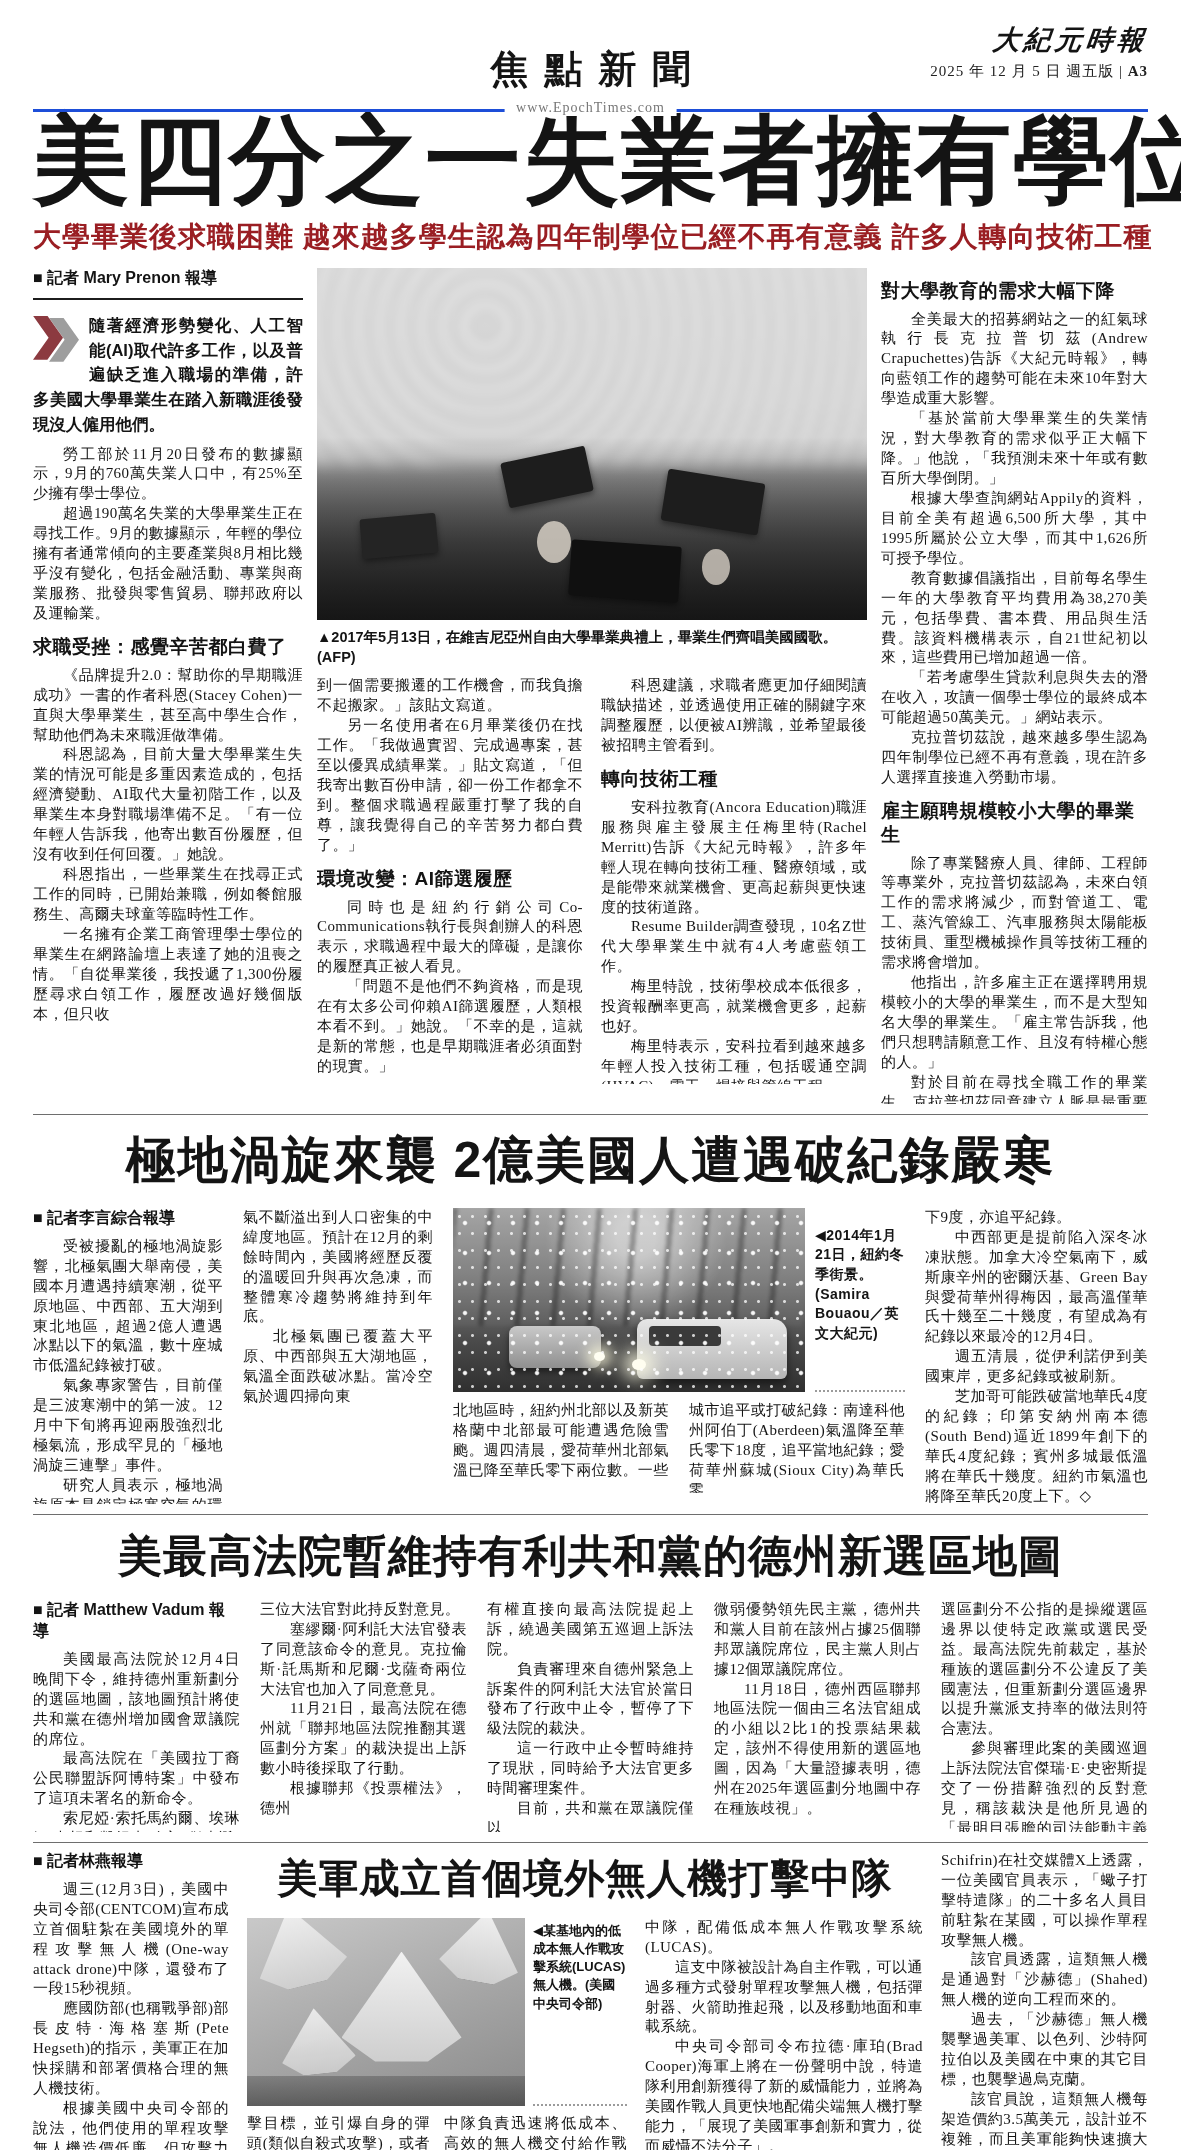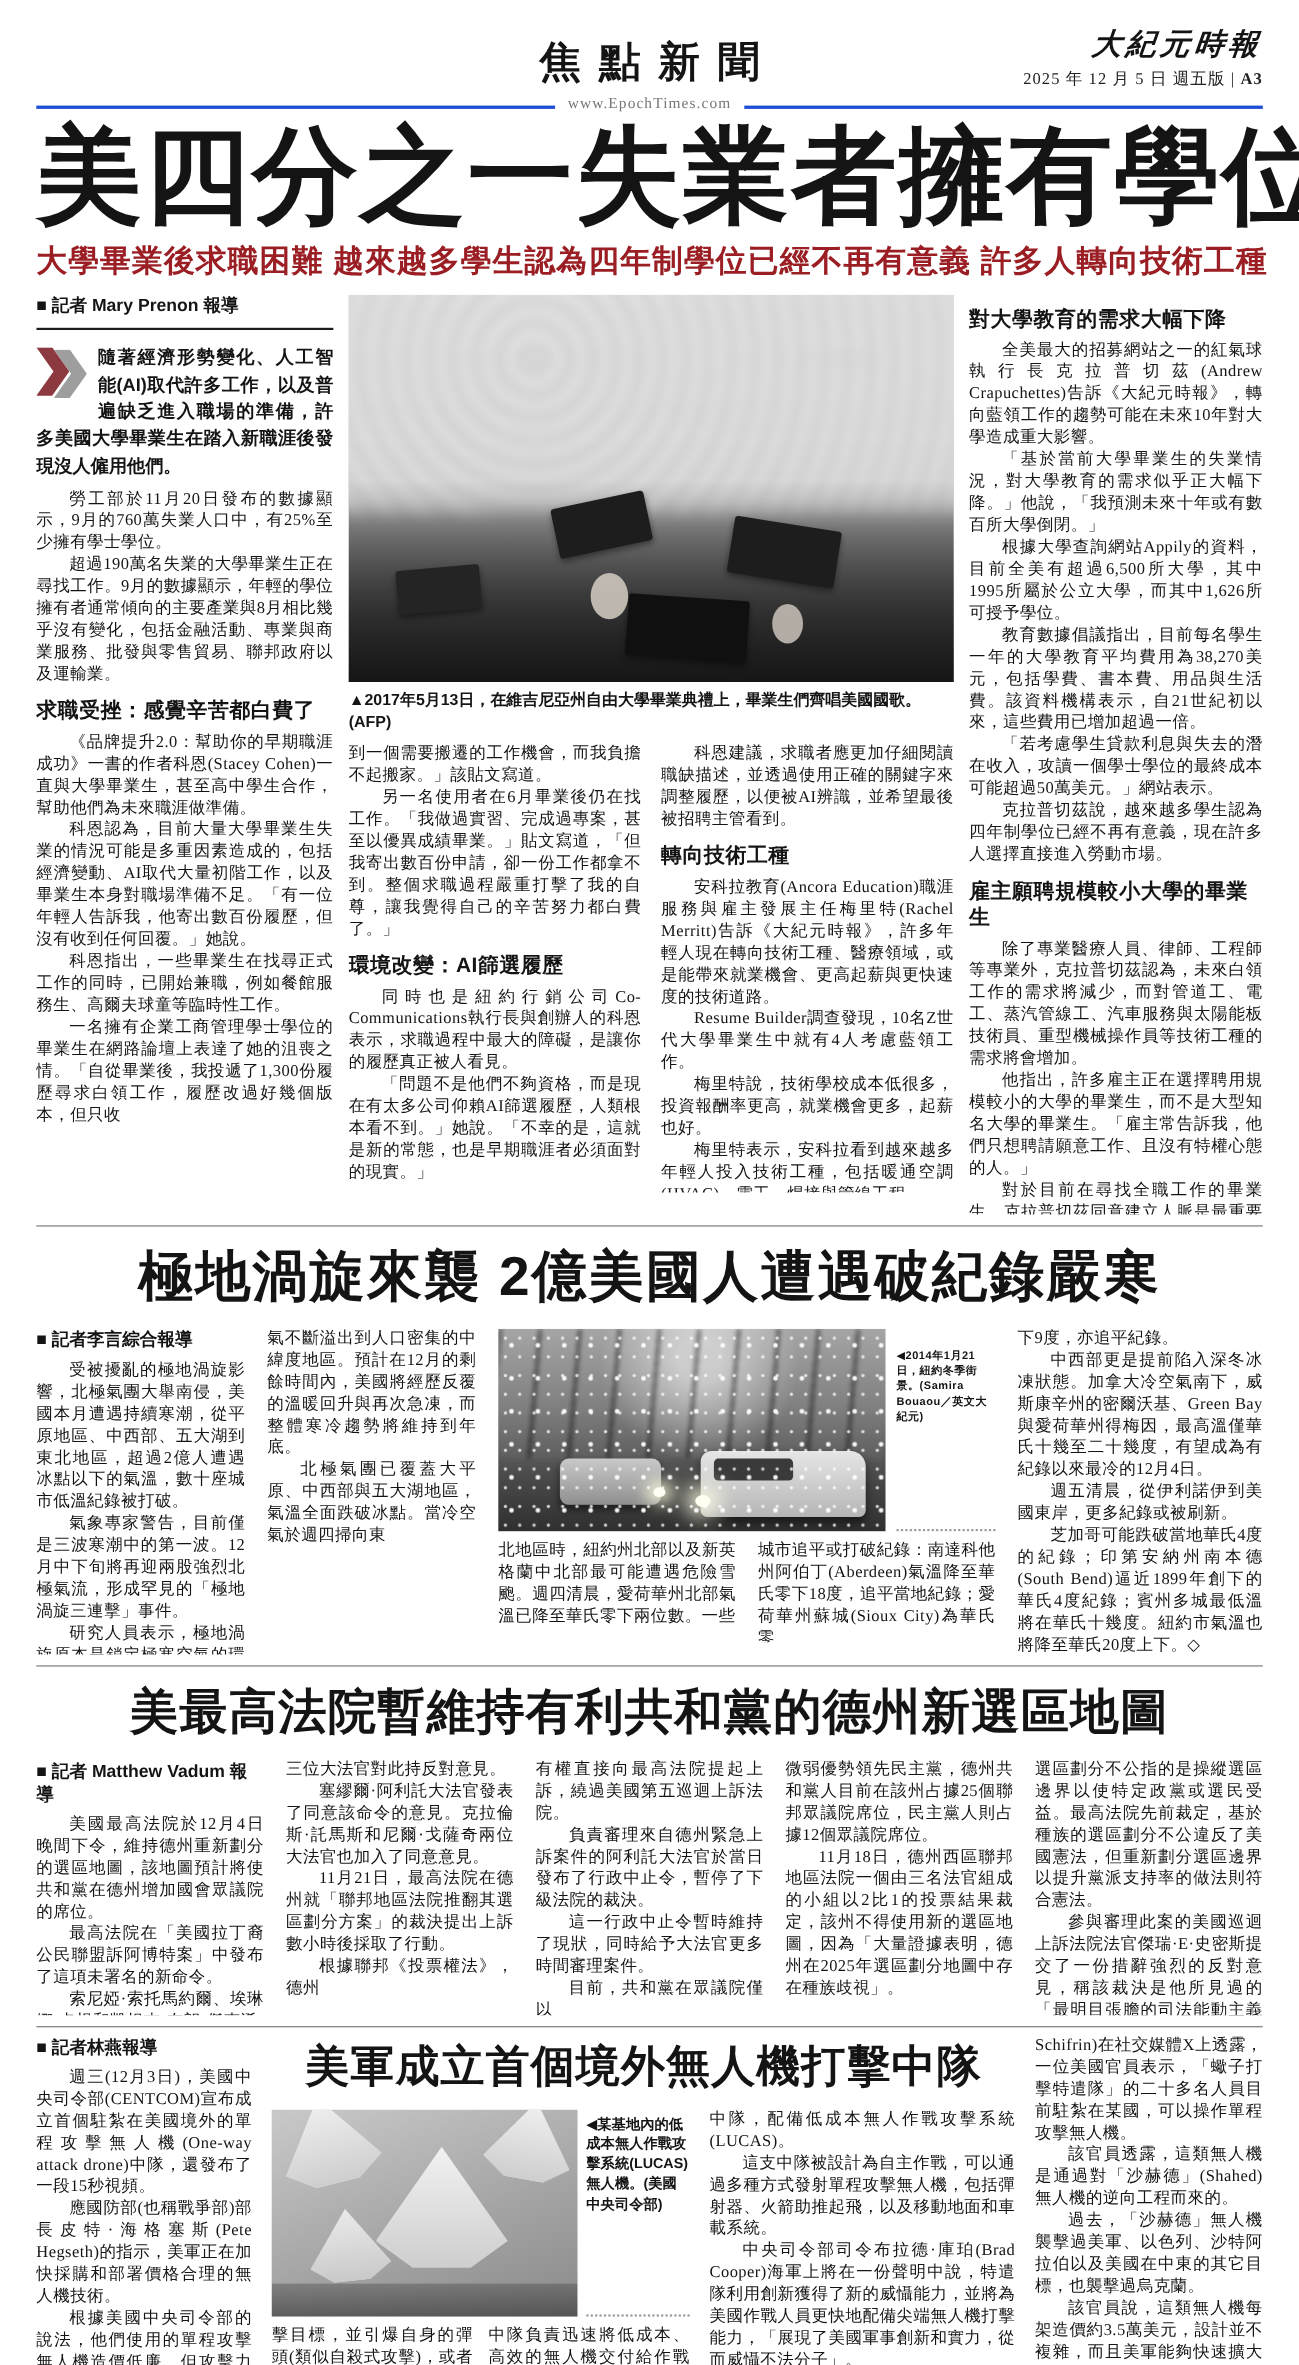--- a/index.html
+++ b/index.html
@@ -2,37 +2,37 @@
 <html style="--accent: #9a1e23; --chev-red: #8c3a40; --chev-gray: #9e9e9e;"><head>
 <meta charset="utf-8">
 <style>
   :root{ --accent:#9a1e23; --chev-red:#8c3a40; --chev-gray:#9e9e9e; }
   *{box-sizing:border-box;}
   html,body{margin:0;padding:0;background:#f5f5f2;}
   body{width:1181px;height:2150px;overflow:hidden;font-family:"Liberation Serif","DejaVu Serif",serif;color:#141414;}
   .page{width:1181px;height:2150px;background:#fff;padding:0 33px;overflow:hidden;}
 
   
-  .hdr{position:relative;padding-top:31px;height:104px;}
+  .hdr{position:relative;padding-top:44px;height:104px;}
   .section-title{text-align:center;font-family:"Liberation Sans","DejaVu Sans",sans-serif;font-weight:900;font-size:38px;letter-spacing:16px;text-indent:16px;}
   .masthead{position:absolute;right:0;top:22px;text-align:right;}
   .masthead-logo{font-weight:900;font-size:27px;letter-spacing:4px;transform:skewX(-6deg);font-style:italic;}
   .masthead-date{font-size:15px;margin-top:4px;letter-spacing:1px;color:#222;}
   .masthead-date b{font-family:"Liberation Serif",serif;}
   .hdr-rule{position:relative;height:3px;background:#1d4ed8;margin-top:14px;}
   .hdr-site{position:absolute;left:50%;top:-9px;transform:translateX(-50%);background:#fff;padding:0 12px;color:#777;font-size:14px;letter-spacing:1px;}
 
   
   .byline{font-family:"Liberation Sans","DejaVu Sans",sans-serif;font-weight:700;font-size:16px;margin:0 0 8px;}
   .byline.ruled{border-bottom:2px solid #1c1c1c;padding-bottom:9px;margin-bottom:13px;}
   .para{margin:0;text-indent:2em;font-size:15px;line-height:1.33;text-align:justify;letter-spacing:.4px;}
   .para.pc{text-indent:0;}
   .colsub{font-family:"Liberation Sans","DejaVu Sans",sans-serif;font-weight:700;font-size:19px;line-height:1.25;margin:11px 0 7px;letter-spacing:.5px;}
   .art-divider{border:0;border-top:1px solid #6e6e6e;margin:10px 0 0;}
-  .cap{font-family:"Liberation Sans","DejaVu Sans",sans-serif;font-weight:700;font-size:10px;line-height:1.4;}
+  .cap{font-family:"Liberation Sans","DejaVu Sans",sans-serif;font-weight:700;font-size:14px;line-height:1.4;}
 
   
   .a1-headline{font-weight:900;font-size:96px;line-height:1.06;text-align:left;letter-spacing:2px;margin:6px 0 6px;white-space:nowrap;}
   .a1-subhead{color:var(--accent);font-family:"Liberation Sans","DejaVu Sans",sans-serif;font-weight:700;font-size:28px;text-align:center;letter-spacing:1px;margin:2px 0 12px;white-space:nowrap;}
   .a1-body{display:flex;gap:14px;height:836px;overflow:hidden;}
   .a1-c1{width:270px;flex:none;}
   .a1-mid{width:550px;flex:none;}
   .a1-cR{flex:1;min-width:0;}
   .lead{font-family:"Liberation Sans","DejaVu Sans",sans-serif;font-weight:700;font-size:16.5px;line-height:1.5;text-align:justify;margin:0 0 8px;}
   .lead-arrow{float:left;width:48px;height:46px;position:relative;margin:3px 8px 2px 0;}

